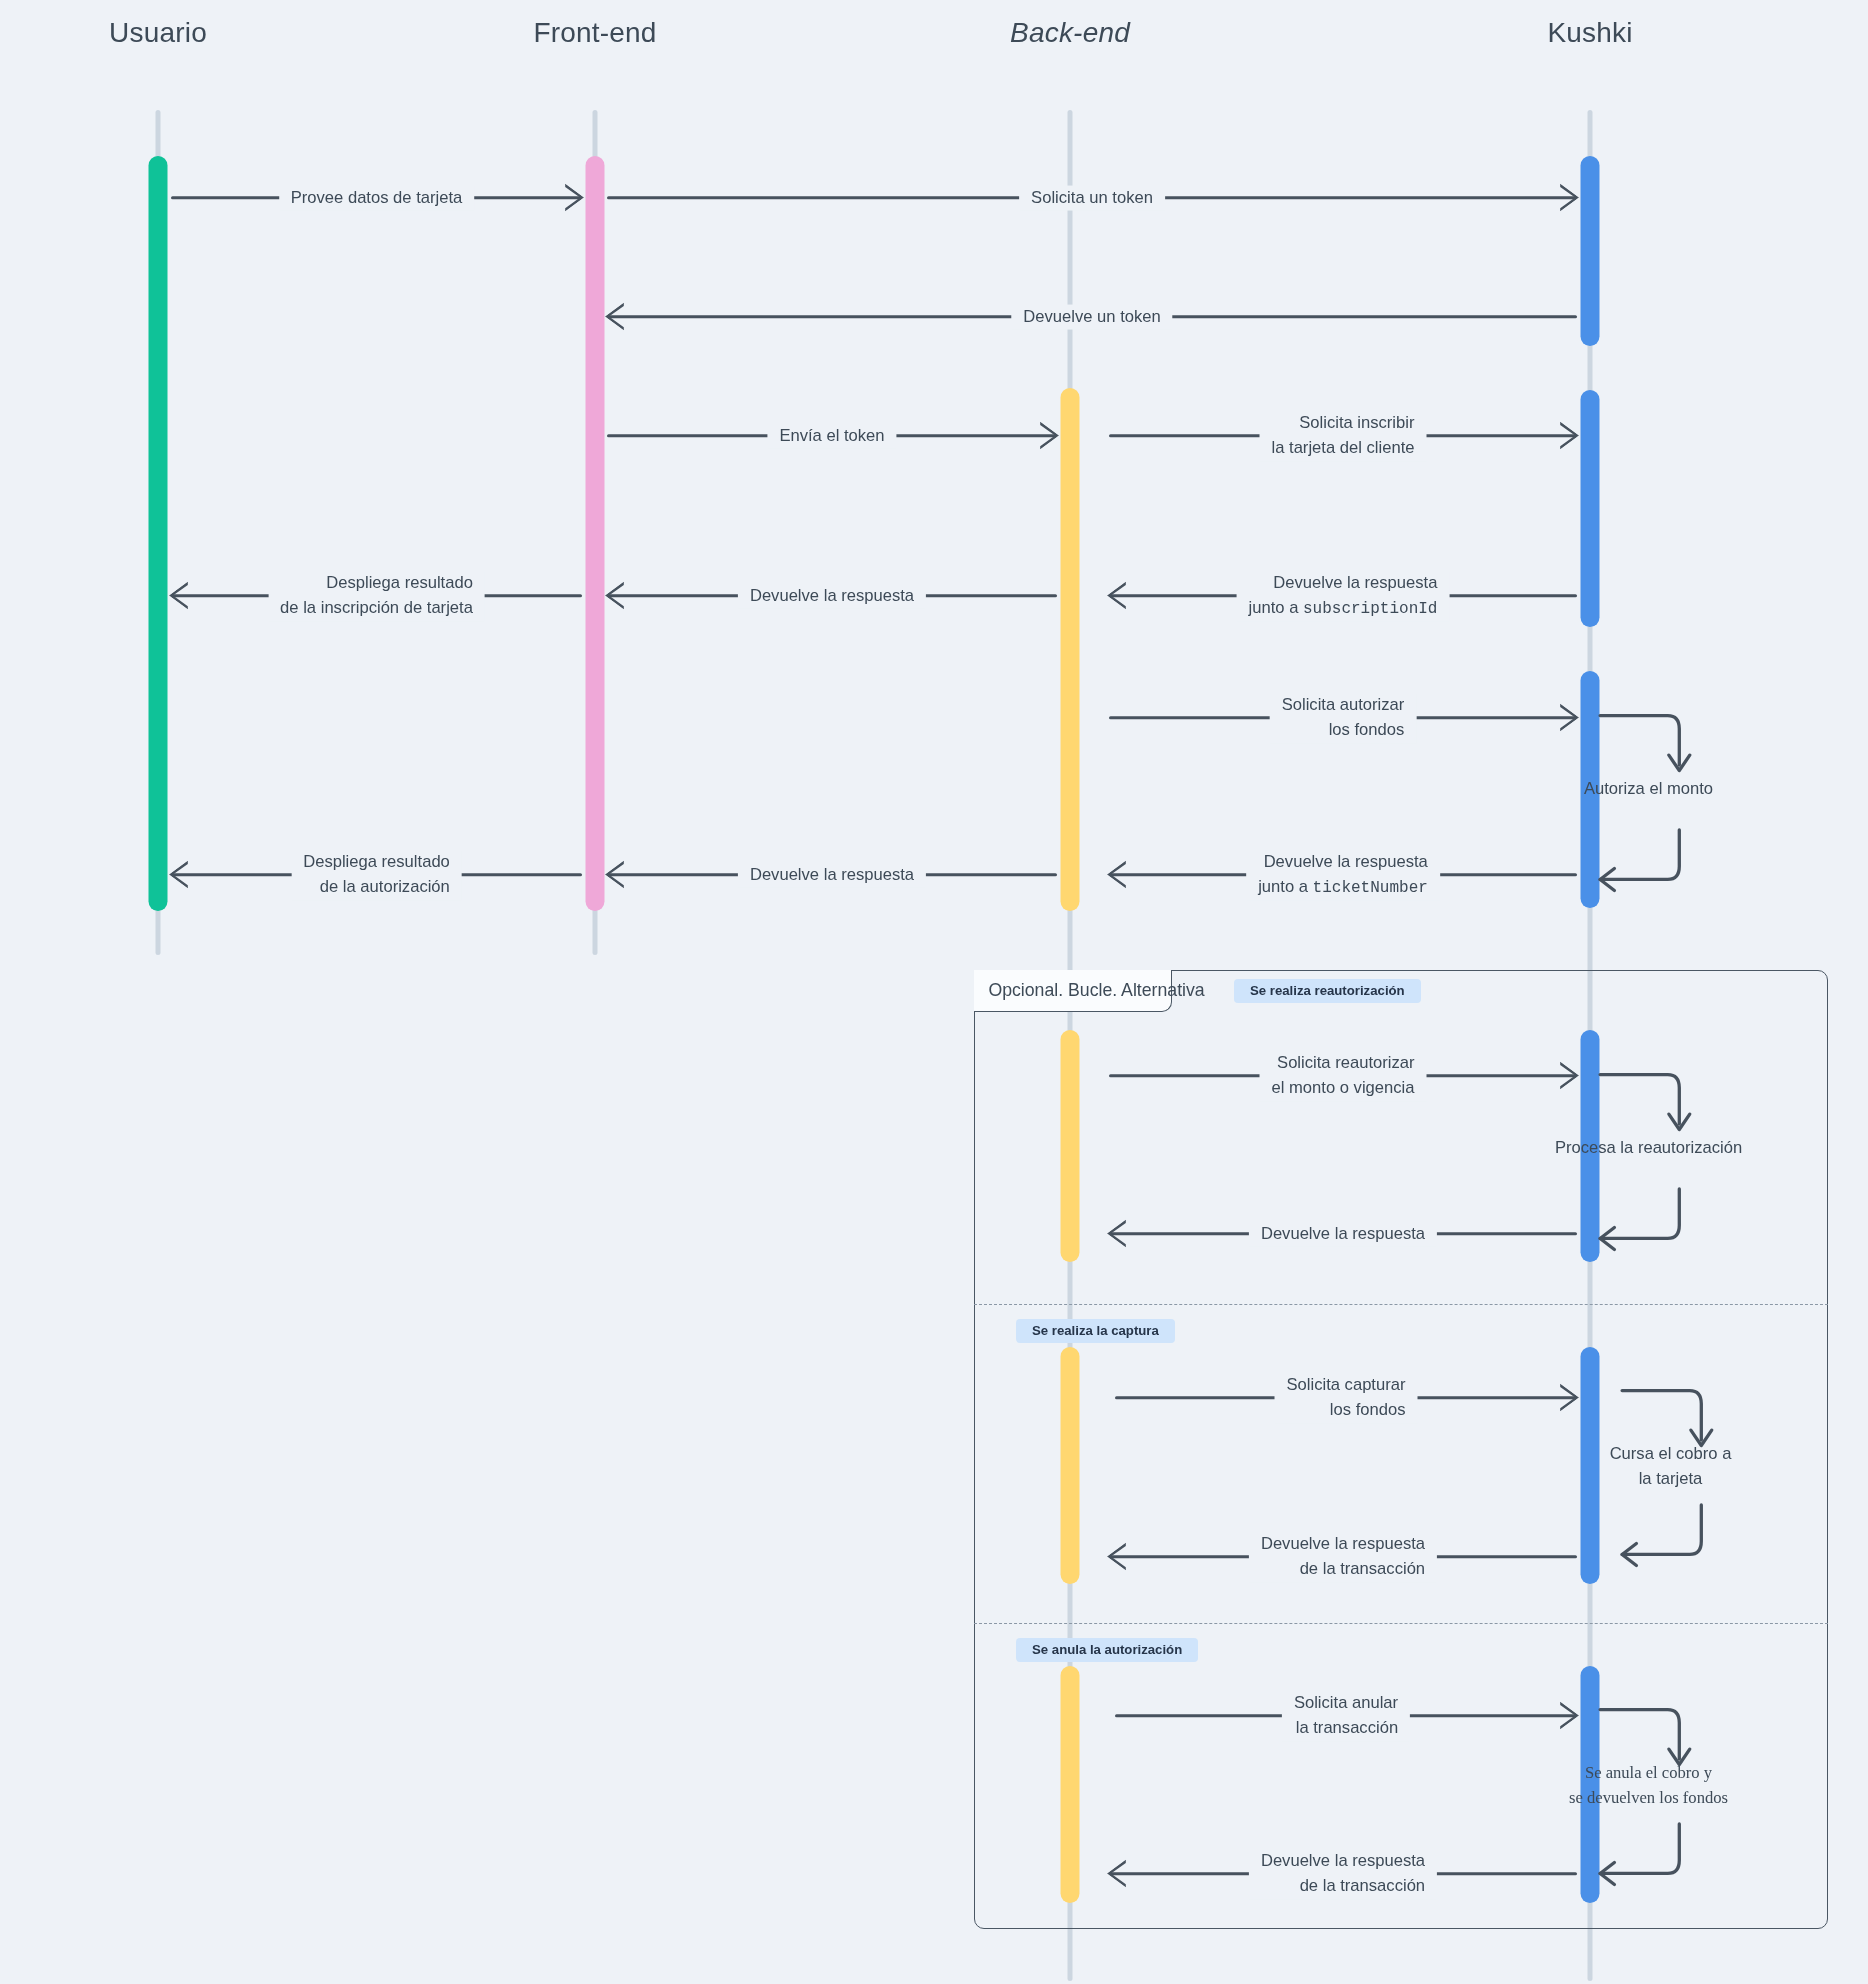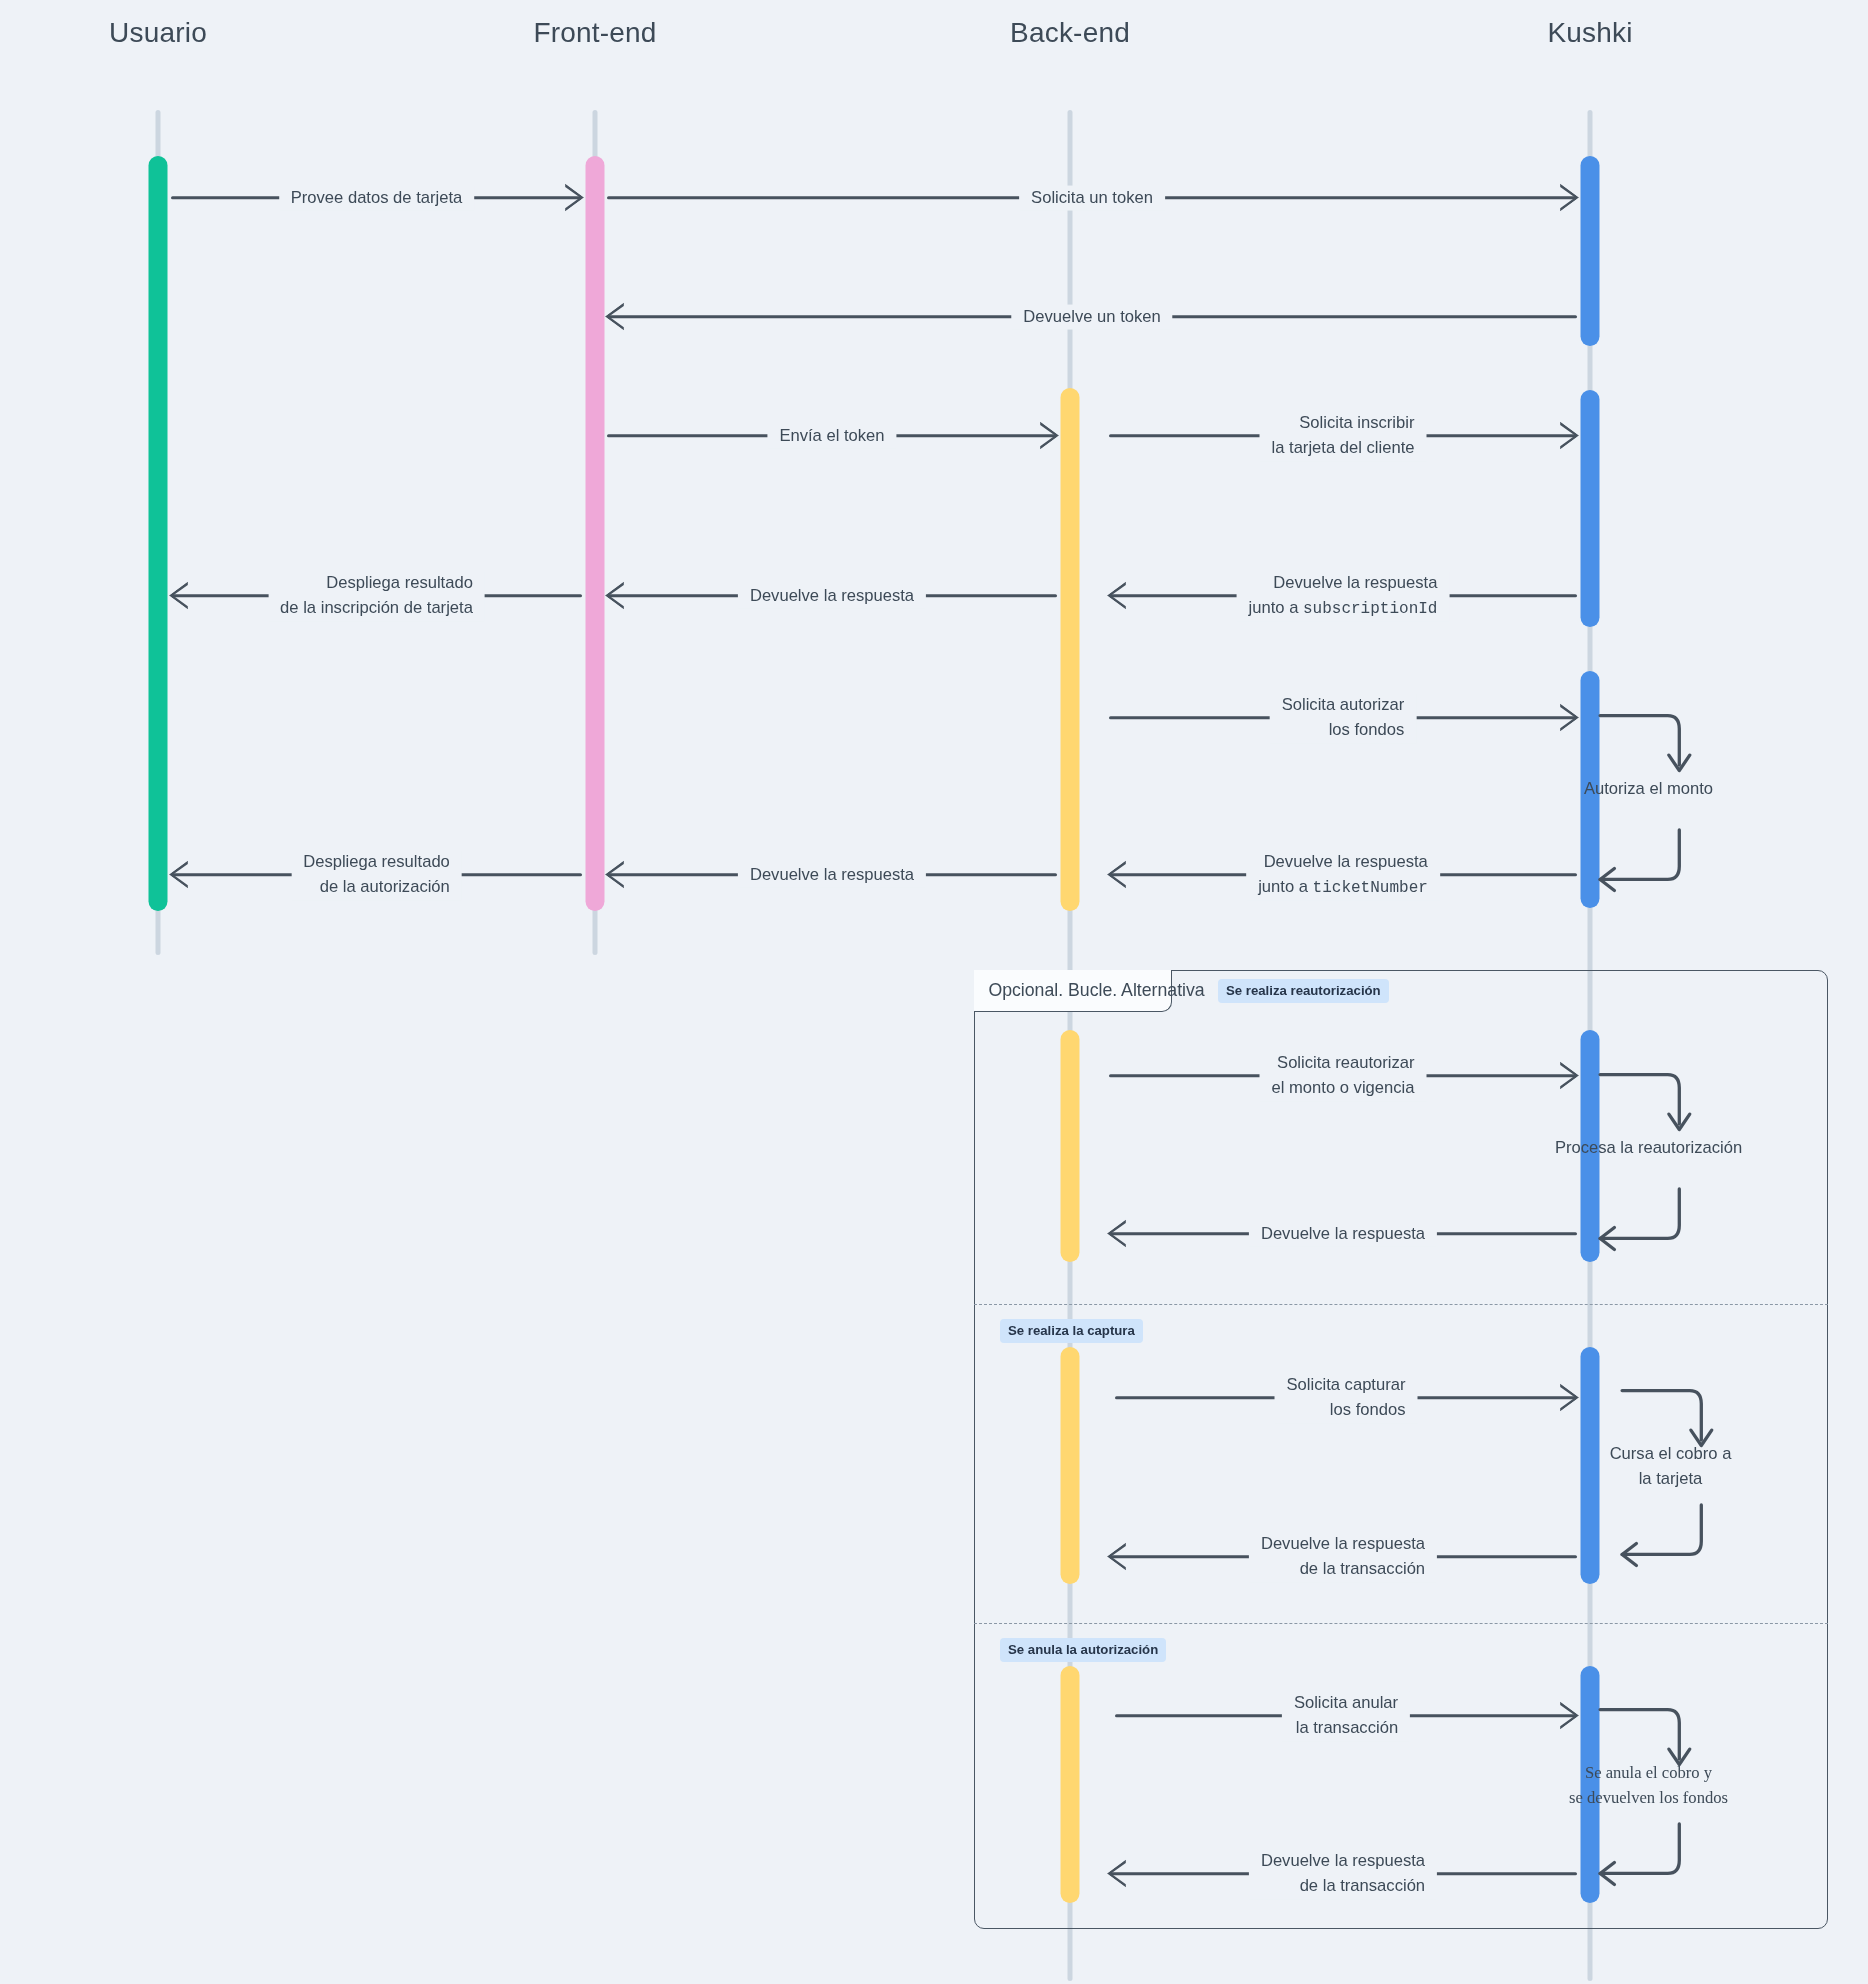--- a/index.html
+++ b/index.html
@@ -128,34 +128,35 @@
     position:absolute;
     border-top:1.7px dashed #8b98a6;
     height:0;
   }
   .cond{
     position:absolute;
     background:#cfe4fb;
     color:#26354a;
     font-size:13.2px;
     font-weight:600;
-    padding:5px 8px 6px;
+    padding:5px 16px 6px;
     border-radius:3.9px;
     white-space:nowrap;
     line-height:1;
+    margin-left:16px;
   }
 </style>
 </head>
 <body>
 
 <div class="stage">
 
   <div class="actor-title" style="left:158px;top:16.6px;">Usuario</div>
   <div class="actor-title" style="left:595px;top:16.6px;">Front-end</div>
-  <div class="actor-title" style="left:1070px;top:16.6px;">Back-end</div>
+  <div class="actor-title" style="left:1070px;top:16.6px;font-style:italic;">Back-end</div>
   <div class="actor-title" style="left:1590px;top:16.6px;">Kushki</div>
 
   <div class="lifeline" style="left:158px;top:110px;height:845px;"></div>
   <div class="lifeline" style="left:595px;top:110px;height:845px;"></div>
   <div class="lifeline" style="left:1070px;top:110px;height:1871px;"></div>
   <div class="lifeline" style="left:1590px;top:110px;height:1871px;"></div>
 
   <div class="activation" style="left:158px;top:156px;height:755px;background:#0FC298;"></div>
   <div class="activation" style="left:595px;top:156px;height:755px;background:#EFA8D8;"></div>
 

